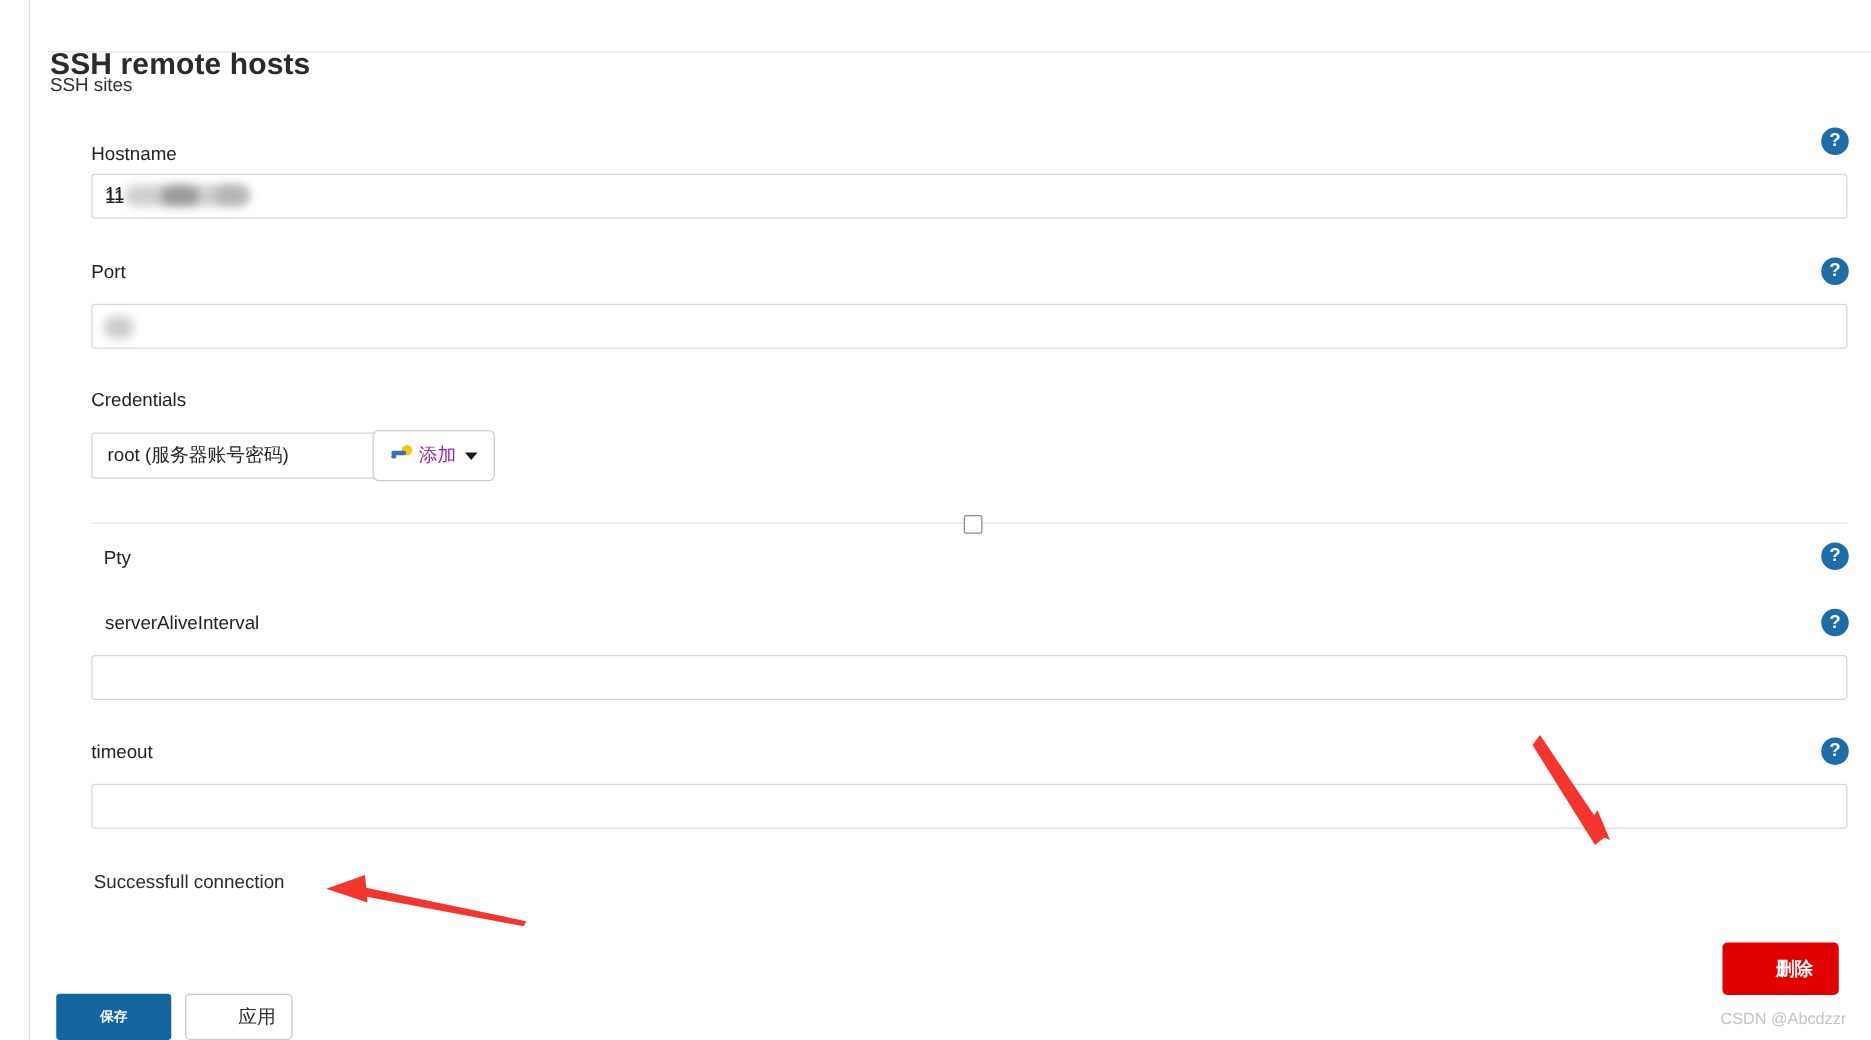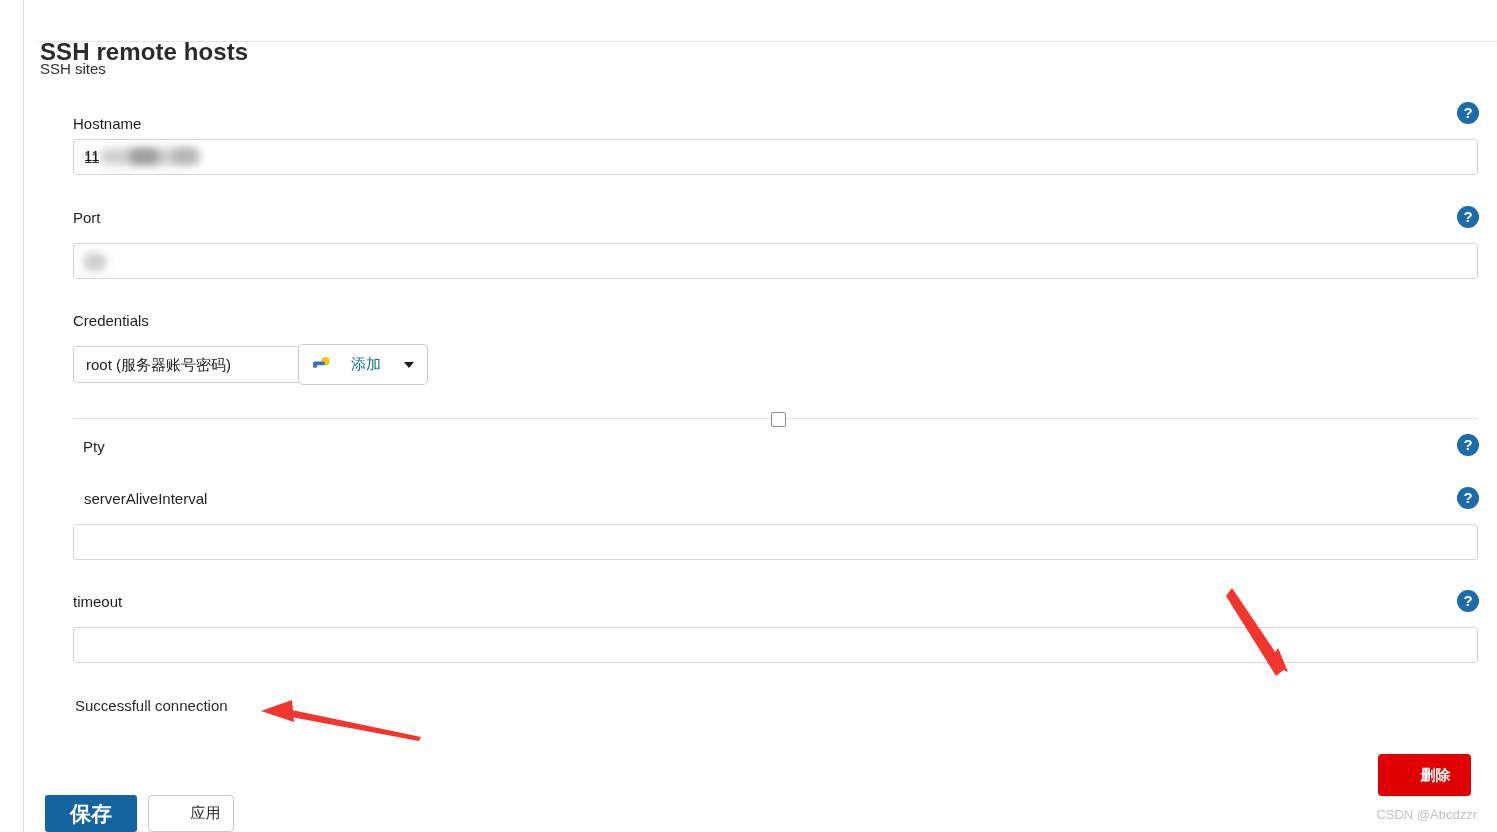--- a/index.html
+++ b/index.html
@@ -117,27 +117,27 @@
     color: #222;
     padding: 0 8px;
   }
 
   .add-btn {
     position: absolute;
     left: 298px; top: 344px;
     height: 41px;
     display: flex;
     align-items: center;
-    gap: 20px;
+    gap: 4px;
     padding: 0 13px;
     background: #ffffff;
     border: 1px solid #c9ccd0;
     border-radius: 5px;
     font-size: 15px;
-    color: #0f766e;
+    color: #a21caf;
     cursor: pointer;
     font-family: "Liberation Sans", sans-serif;
   }
   .key-icon { display: block; }
   .caret-down {
     width: 0; height: 0;
     border-left: 5px solid transparent;
     border-right: 5px solid transparent;
     border-top: 6px solid #1a1a1a;
     margin-left: 3px;
@@ -209,21 +209,21 @@
   }
 
   .save-btn {
     position: absolute;
     left: 45px; top: 795px;
     width: 92px; height: 37px;
     background: #1464a0;
     border: none;
     border-radius: 3px;
     color: #ffffff;
-    font-size: 21px;
+    font-size: 11px;
     font-weight: 700;
     cursor: pointer;
     font-family: "Liberation Sans", sans-serif;
   }
   .apply-btn {
     position: absolute;
     left: 148px; top: 795px;
     width: 86px; height: 37px;
     background: #ffffff;
     border: 1px solid #c9c9c9;

